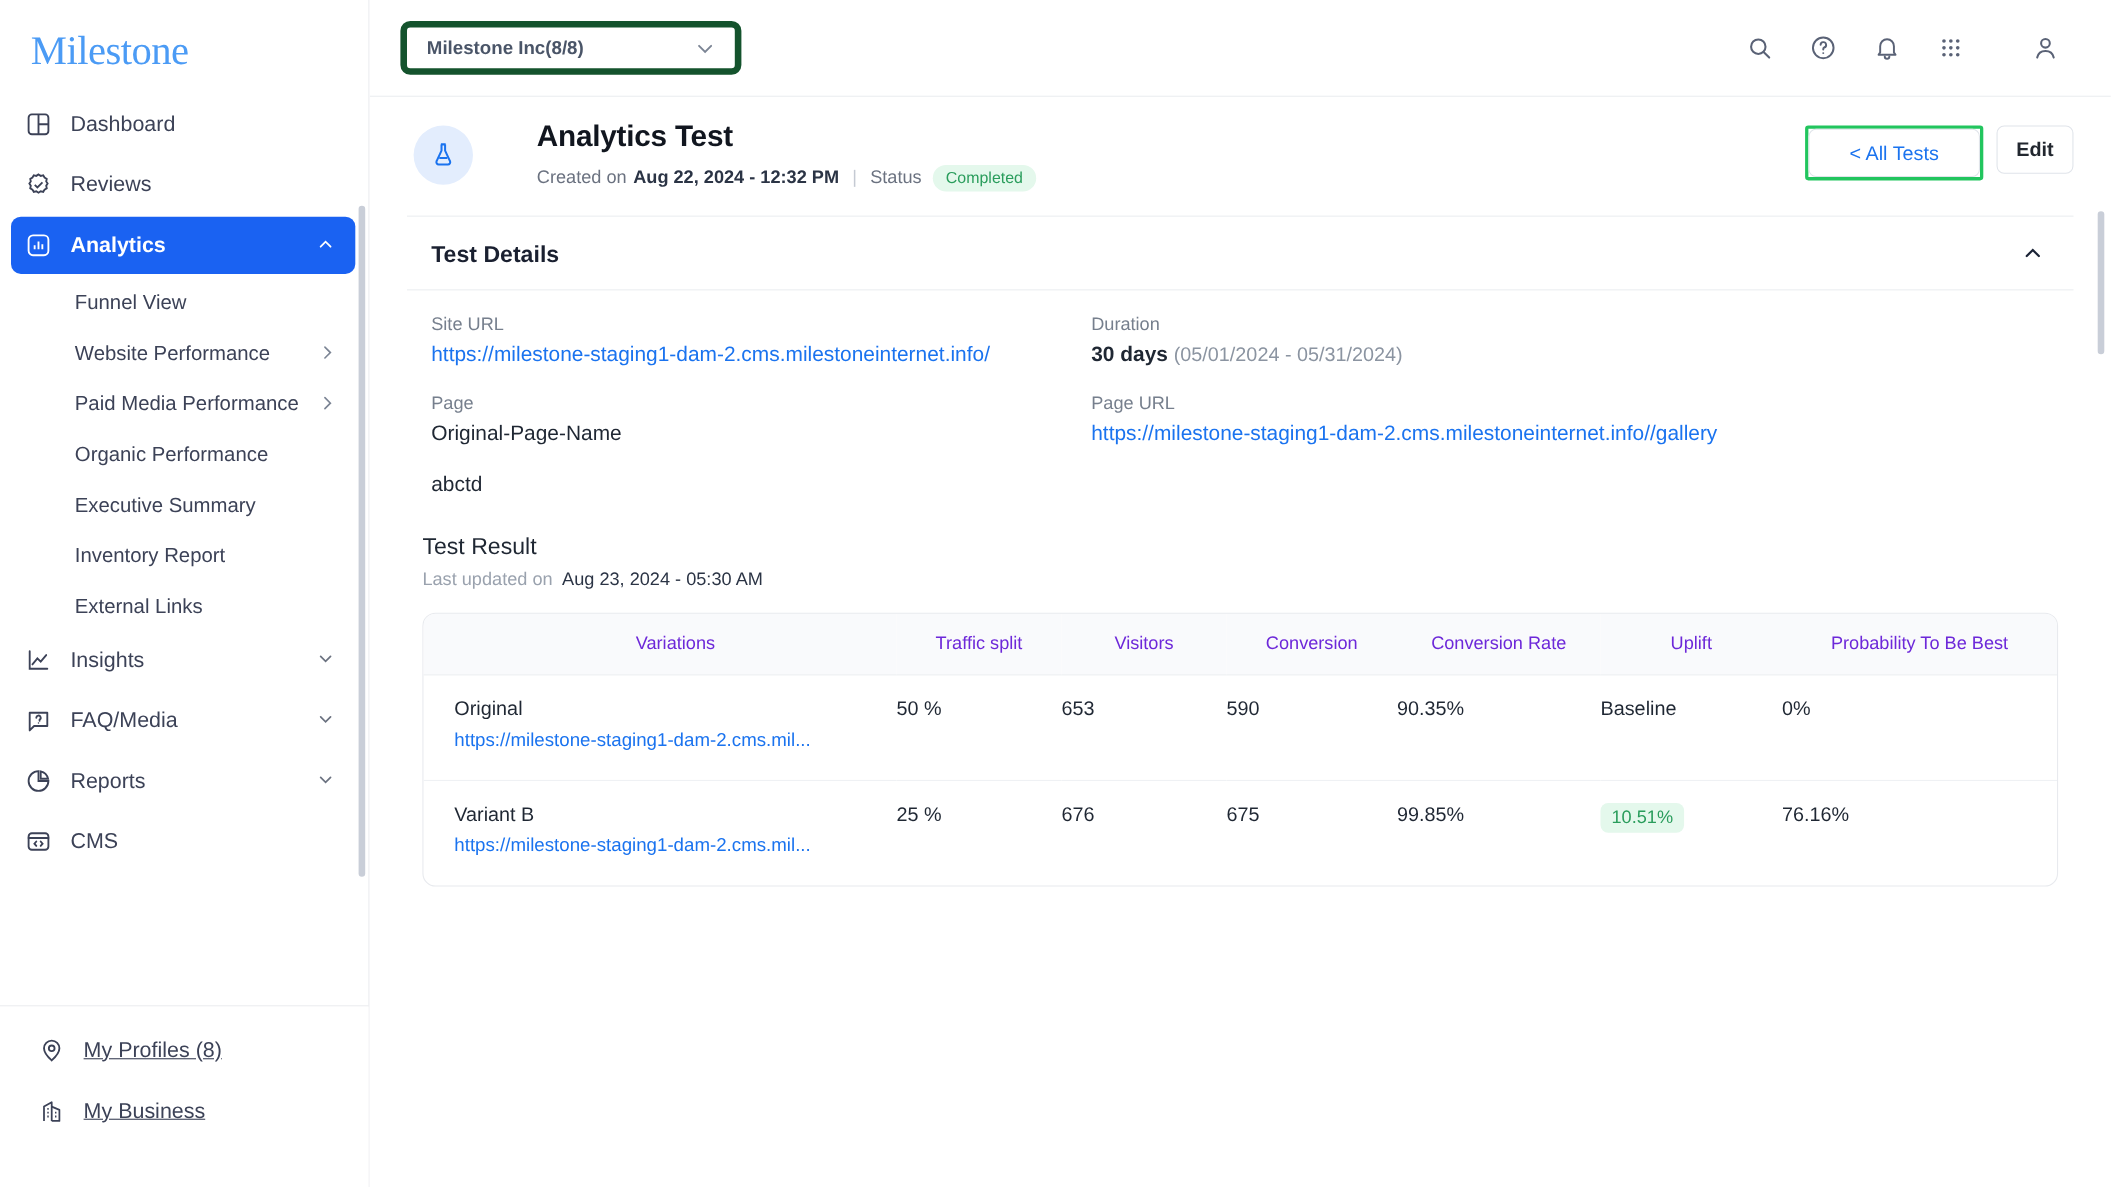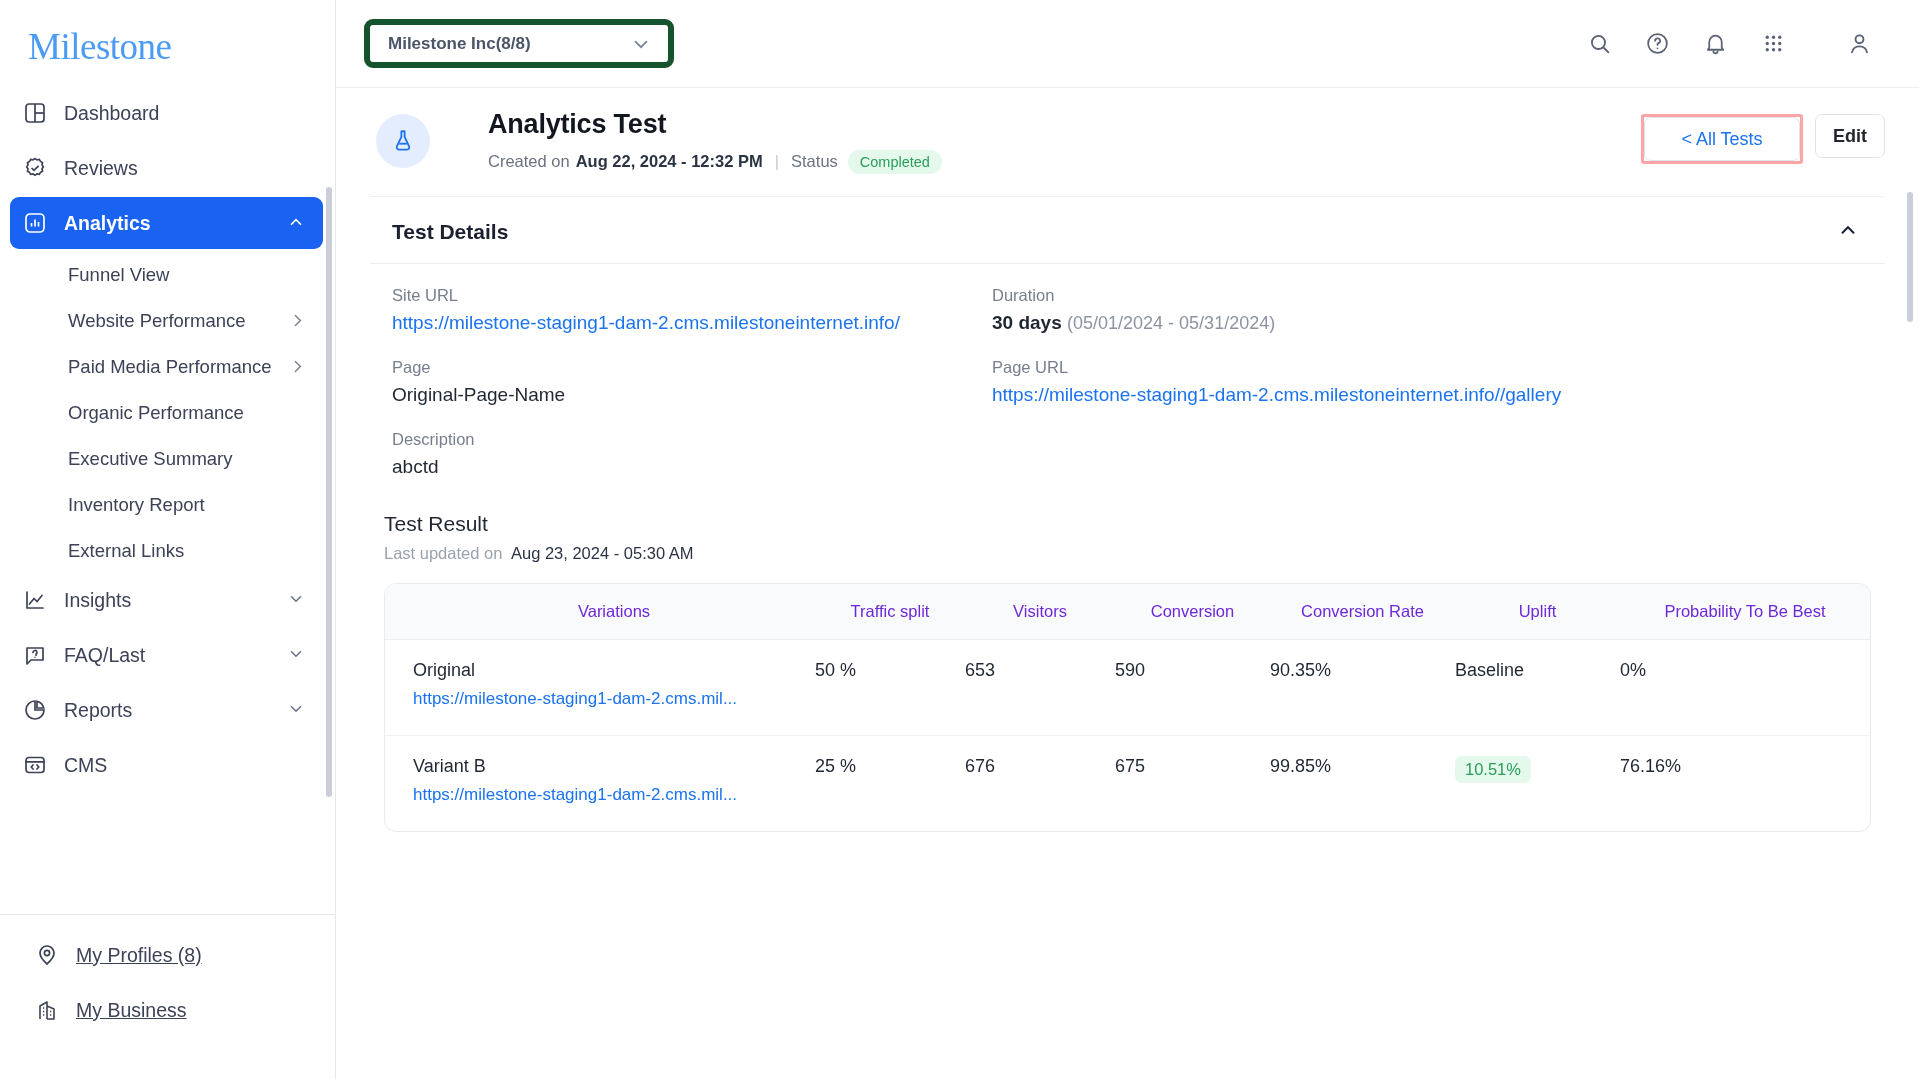--- a/index.html
+++ b/index.html
@@ -161,21 +161,21 @@
   .status-label { color: #6b7280; }
   .badge-completed {
     background: #e4f8ec; color: #2a9d5c;
     border-radius: 16px;
     padding: 4px 12px;
     font-size: 14.5px;
     margin-left: 10px;
   }
   .head-actions { display: flex; align-items: flex-start; gap: 0; margin-top: 6px; }
   .btn-alltests-wrap {
-    border: 3px solid #fca5a5;
+    border: 3px solid #22c55e;
     border-radius: 3px;
     padding: 0;
     display: inline-flex;
     align-items: flex-end;
   }
   .btn-alltests {
     height: 44px;
     min-width: 156px;
     background: #ffffff;
     border: 1px solid #e0e4ea;
@@ -370,21 +370,21 @@
       </div>
 
       <div class="nav-item">
         <span class="ico">
           <svg viewBox="0 0 24 24" fill="none" stroke="#3c4257" stroke-width="1.7" stroke-linejoin="round">
               <path d="M4 5h16v12H8l-4 4z"></path>
               <path d="M10 9.5a2 2 0 113 1.7v1" stroke-linecap="round"></path>
               <circle cx="12" cy="14.2" r="0.7" fill="#3c4257" stroke="none"></circle>
             </svg>
         </span>
-        <span class="lbl">FAQ/Last</span>
+        <span class="lbl">FAQ/Media</span>
         <span class="chev">
           <svg viewBox="0 0 24 24" fill="none" stroke="currentColor" stroke-width="2.1" stroke-linecap="round">
               <polyline points="6,9 12,15 18,9"></polyline>
             </svg>
         </span>
       </div>
 
       <div class="nav-item">
         <span class="ico">
           <svg viewBox="0 0 24 24" fill="none" stroke="#3c4257" stroke-width="1.7">
@@ -551,21 +551,20 @@
           <div>
             <div class="field-label">Page</div>
             <div class="field-value">Original-Page-Name</div>
           </div>
           <div>
             <div class="field-label">Page URL</div>
             <div class="field-link">https://milestone-staging1-dam-2.cms.milestoneinternet.info//gallery</div>
           </div>
 
           <div>
-            <div class="field-label">Description</div>
             <div class="field-value">abctd</div>
           </div>
           <div></div>
         </div>
       </div>
 
       <div>
         <div class="result-head">
           <div class="result-title">Test Result</div>
           <div class="result-updated">

